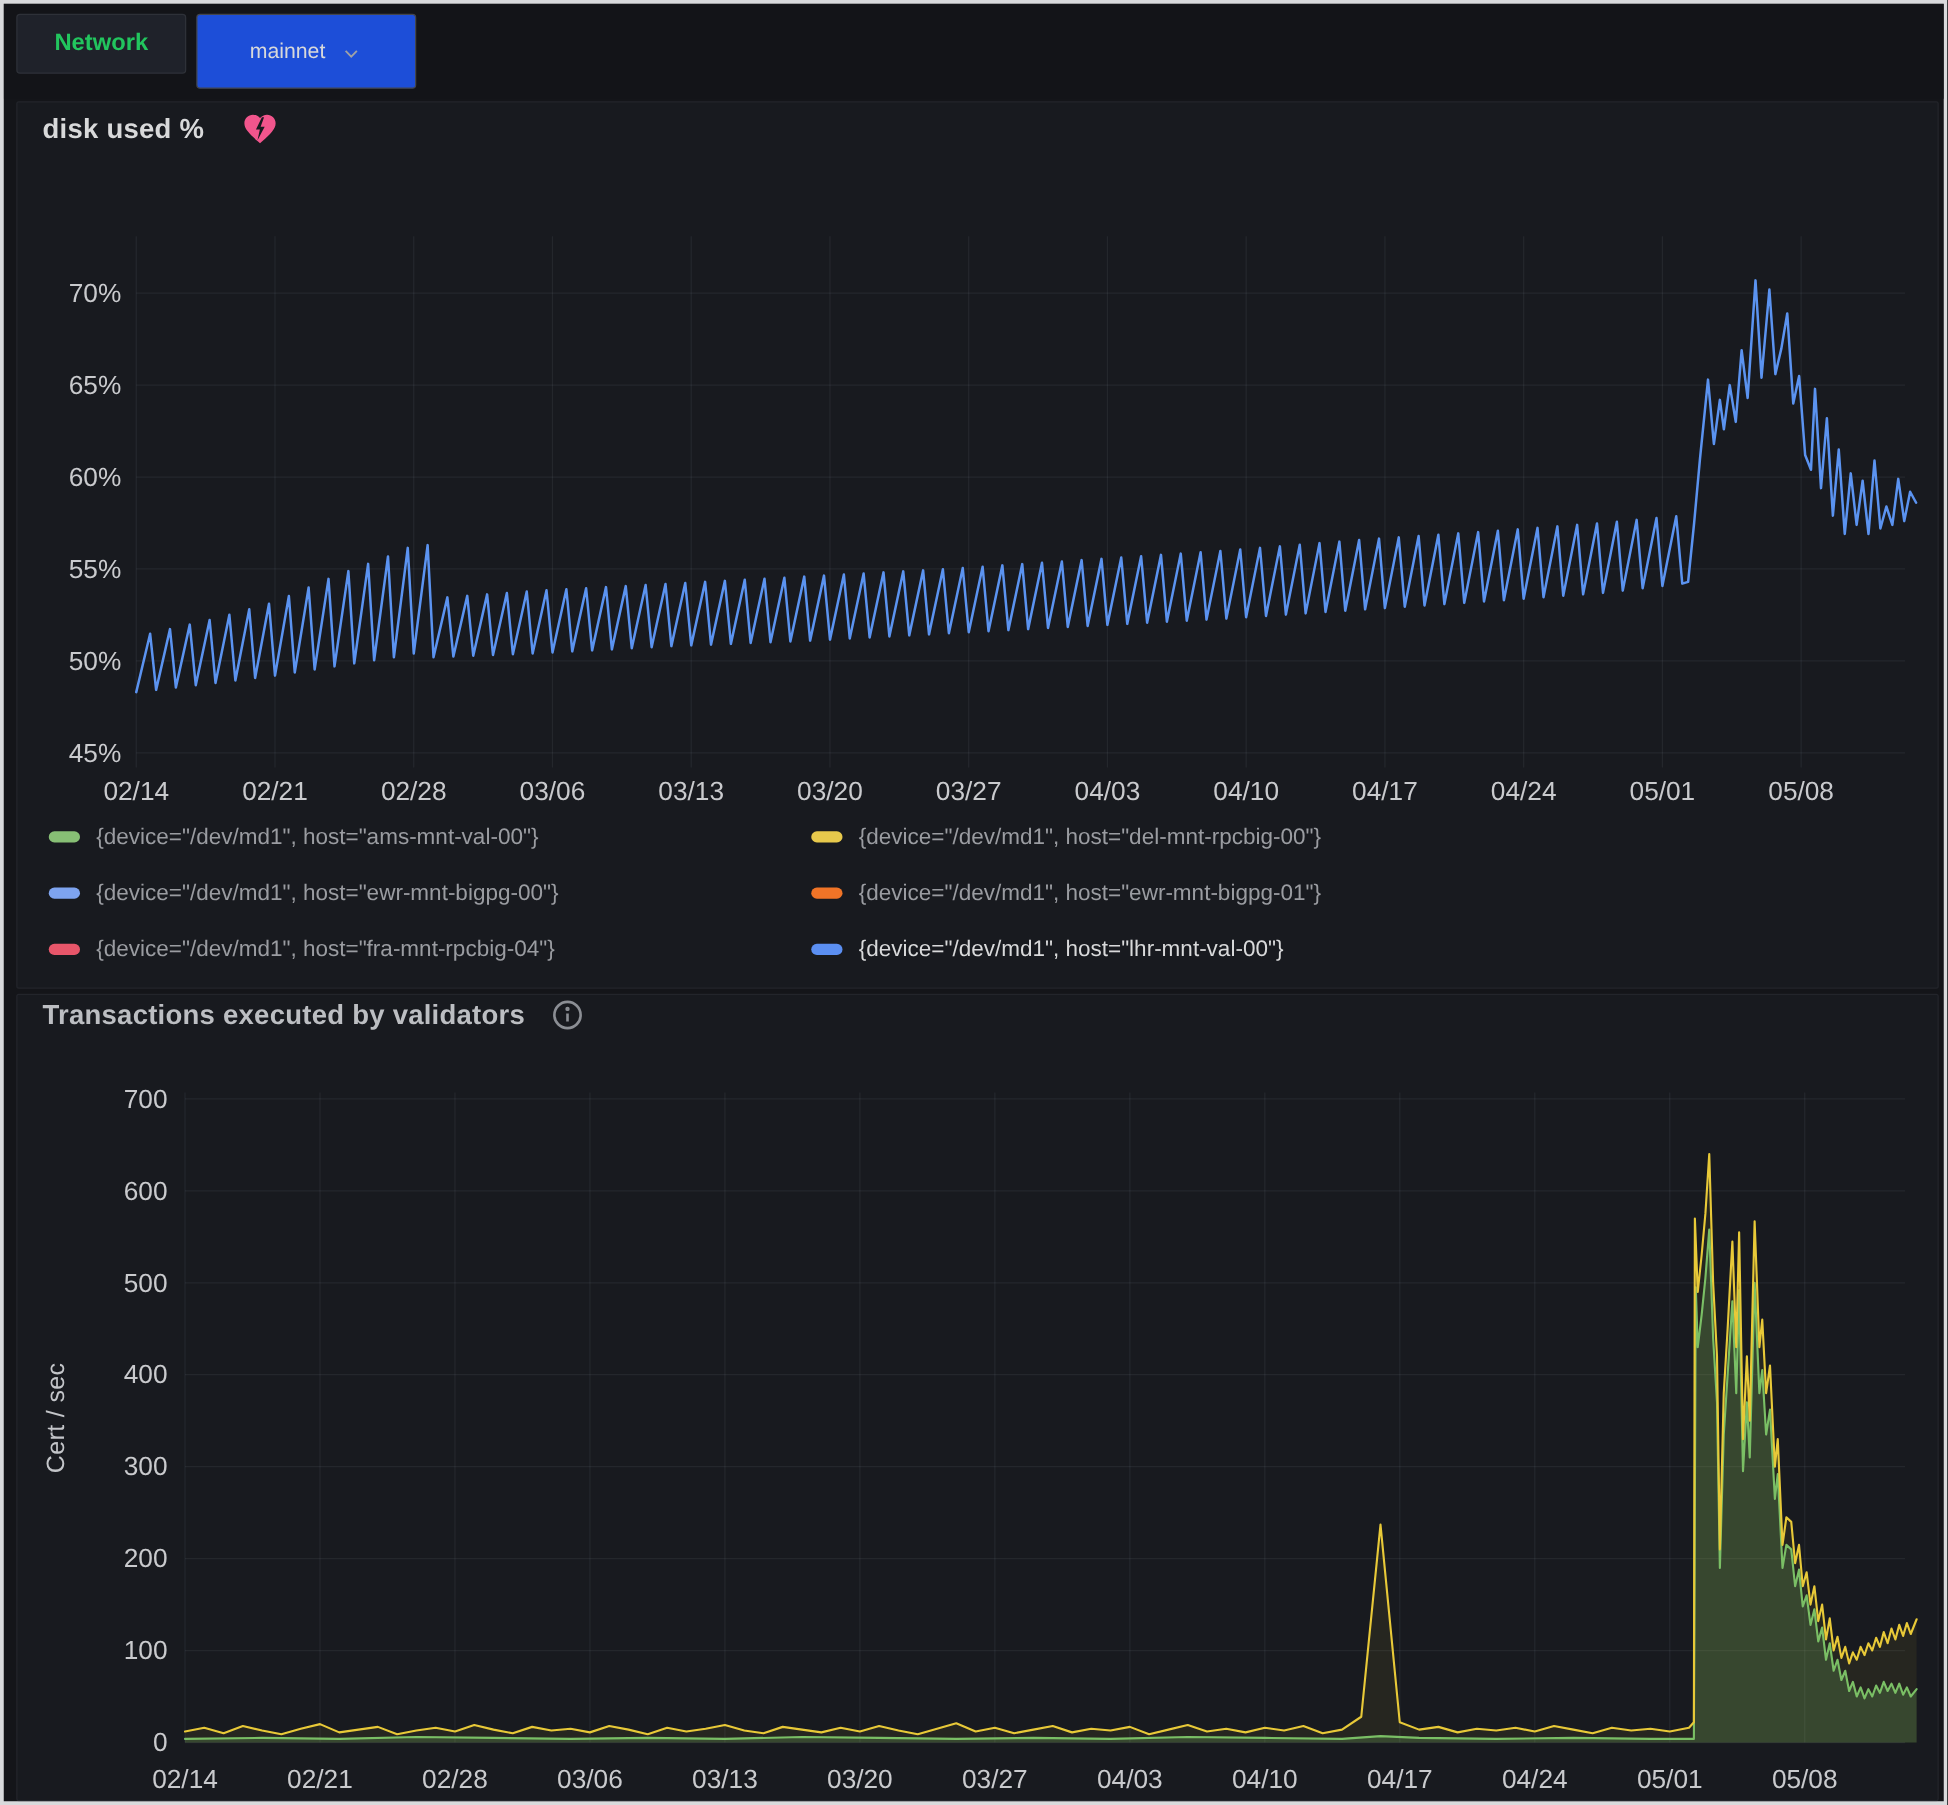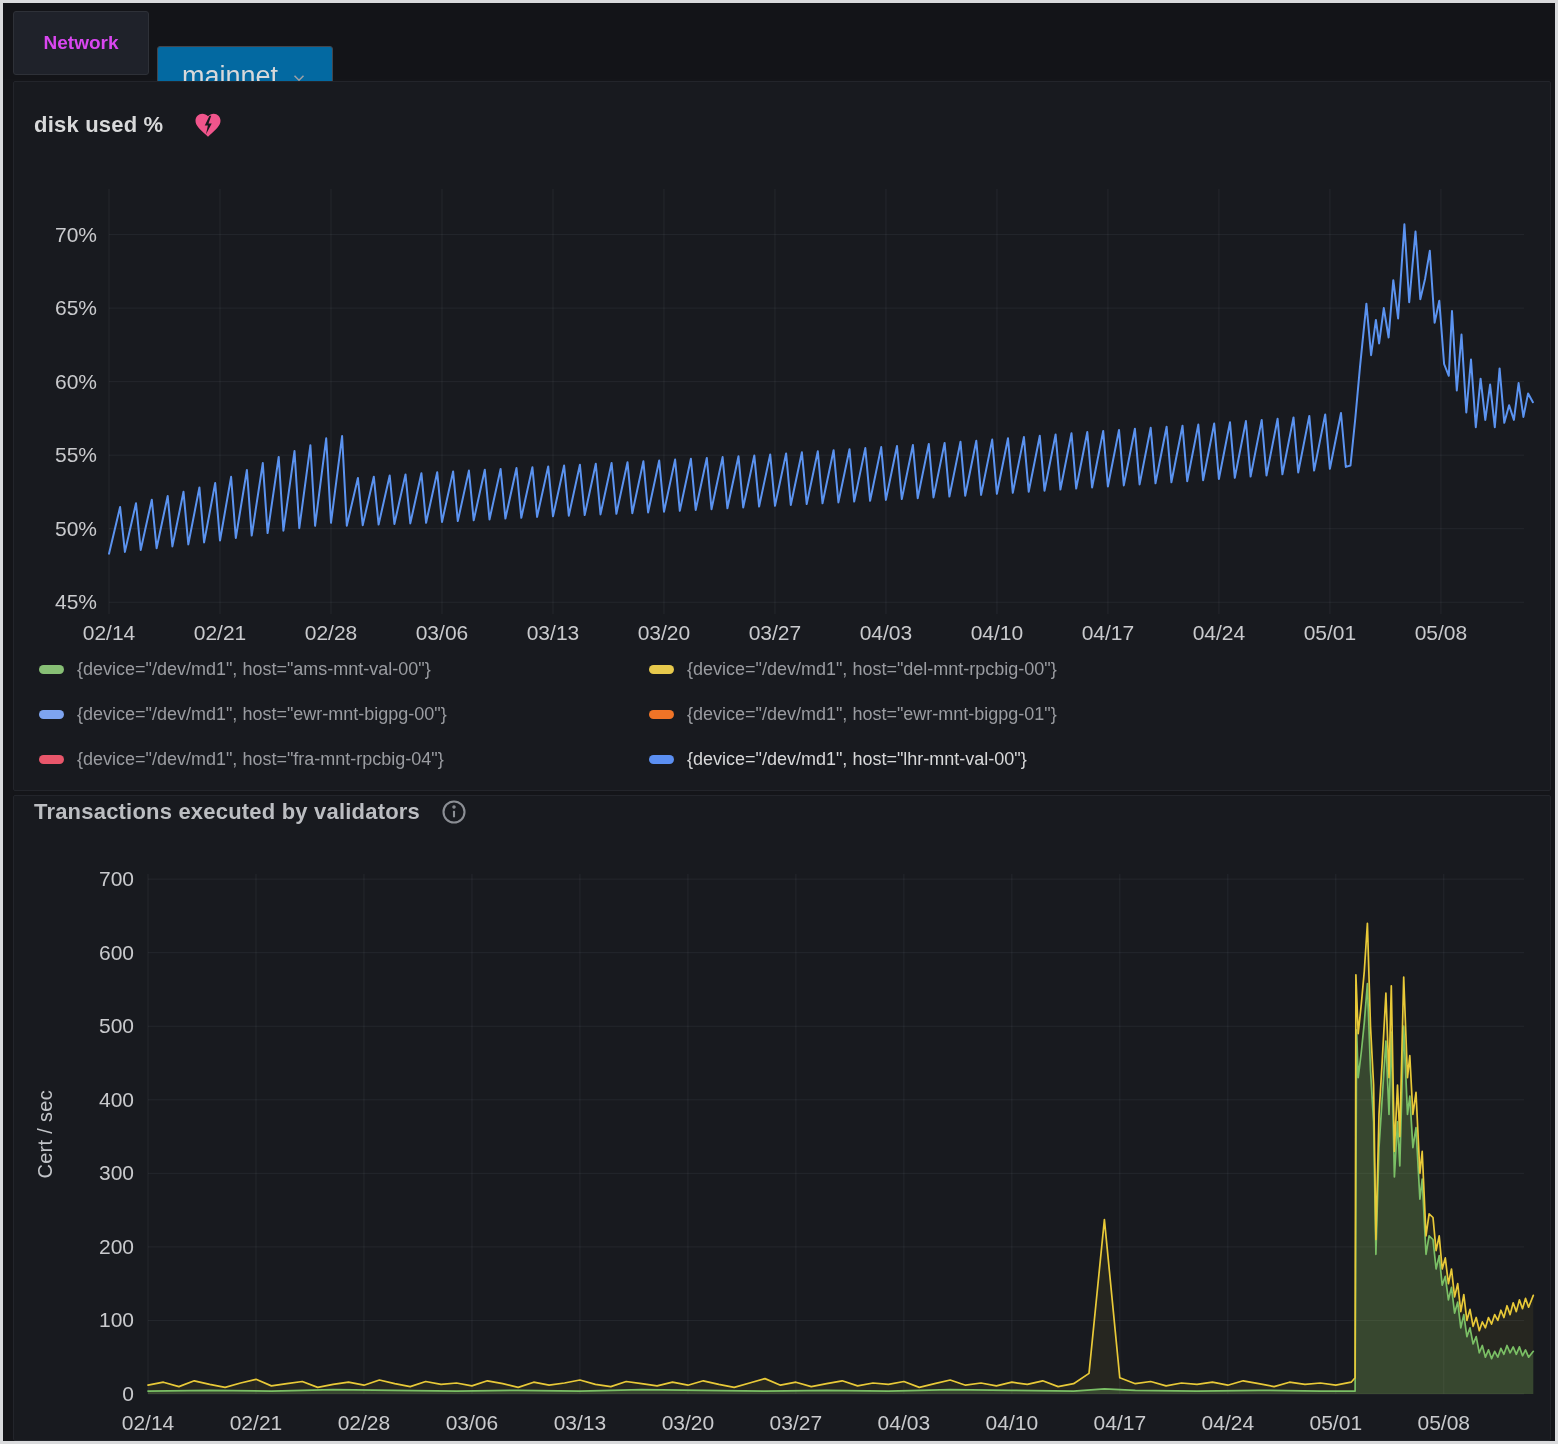--- a/index.html
+++ b/index.html
@@ -5,38 +5,38 @@
   html,body{margin:0;padding:0;background:#0b0c0e;}
   *{box-sizing:border-box;}
   .screen{
     position:relative;width:1558px;height:1444px;
     background:#141519;border:3px solid #d9dadc;overflow:hidden;
     font-family:"Liberation Sans", sans-serif;
   }
   
   .topbar{position:absolute;left:0;top:0;width:100%;height:76px;background:#131418;}
   .var-label-box{
-    position:absolute;left:10px;top:8px;height:64px;width:136px;
+    position:absolute;left:10px;top:8px;height:48px;width:136px;
     background:#1f222a;border:1px solid #2e3138;border-radius:3px;
     display:flex;align-items:center;justify-content:center;
-    color:#d946ef;font-size:19px;font-weight:600;text-align:right;
+    color:#22c55e;font-size:19px;font-weight:600;text-align:right;
   }
   .var-value-box{
     position:absolute;left:154px;top:8px;height:60px;width:176px;
-    background:#0369a1;border:1px solid #43464d;border-radius:3px;
+    background:#1d4ed8;border:1px solid #43464d;border-radius:3px;
     display:flex;align-items:center;justify-content:center;gap:12px;
-    color:#d8d9da;font-size:27px;font-weight:500;cursor:pointer;margin-top:35px;
+    color:#d8d9da;font-size:17px;font-weight:500;cursor:pointer;
   }
   .chev{width:18px;height:18px;stroke:#9fa1a6;fill:none;stroke-width:2;margin-top:3px;}
   
   .panel{position:absolute;left:10px;width:1538px;background:#181a1f;border:1px solid #23252b;border-radius:2px;}
   .p1{top:78px;height:710px;}
   .p2{top:792px;height:646px;}
   .panel-header{position:absolute;display:flex;align-items:center;}
-  .p1 .panel-header{left:20px;top:28px;gap:30px;text-align:center;}
+  .p1 .panel-header{left:20px;top:6px;gap:30px;text-align:center;}
   .p2 .panel-header{left:20px;top:2px;gap:20px;}
   .panel-title{margin:0;font-size:22px;font-weight:700;color:#d8d9da;letter-spacing:.2px;}
   .p2 .panel-title{color:#bcbec2;}
   .icon-btn{display:inline-flex;align-items:center;justify-content:center;cursor:pointer;}
   .chart-svg{position:absolute;left:0;top:0;pointer-events:none;}
   
   .legend{
     position:absolute;left:25px;top:572px;width:1490px;
     display:grid;grid-template-columns:610px auto;row-gap:15px;
   }

